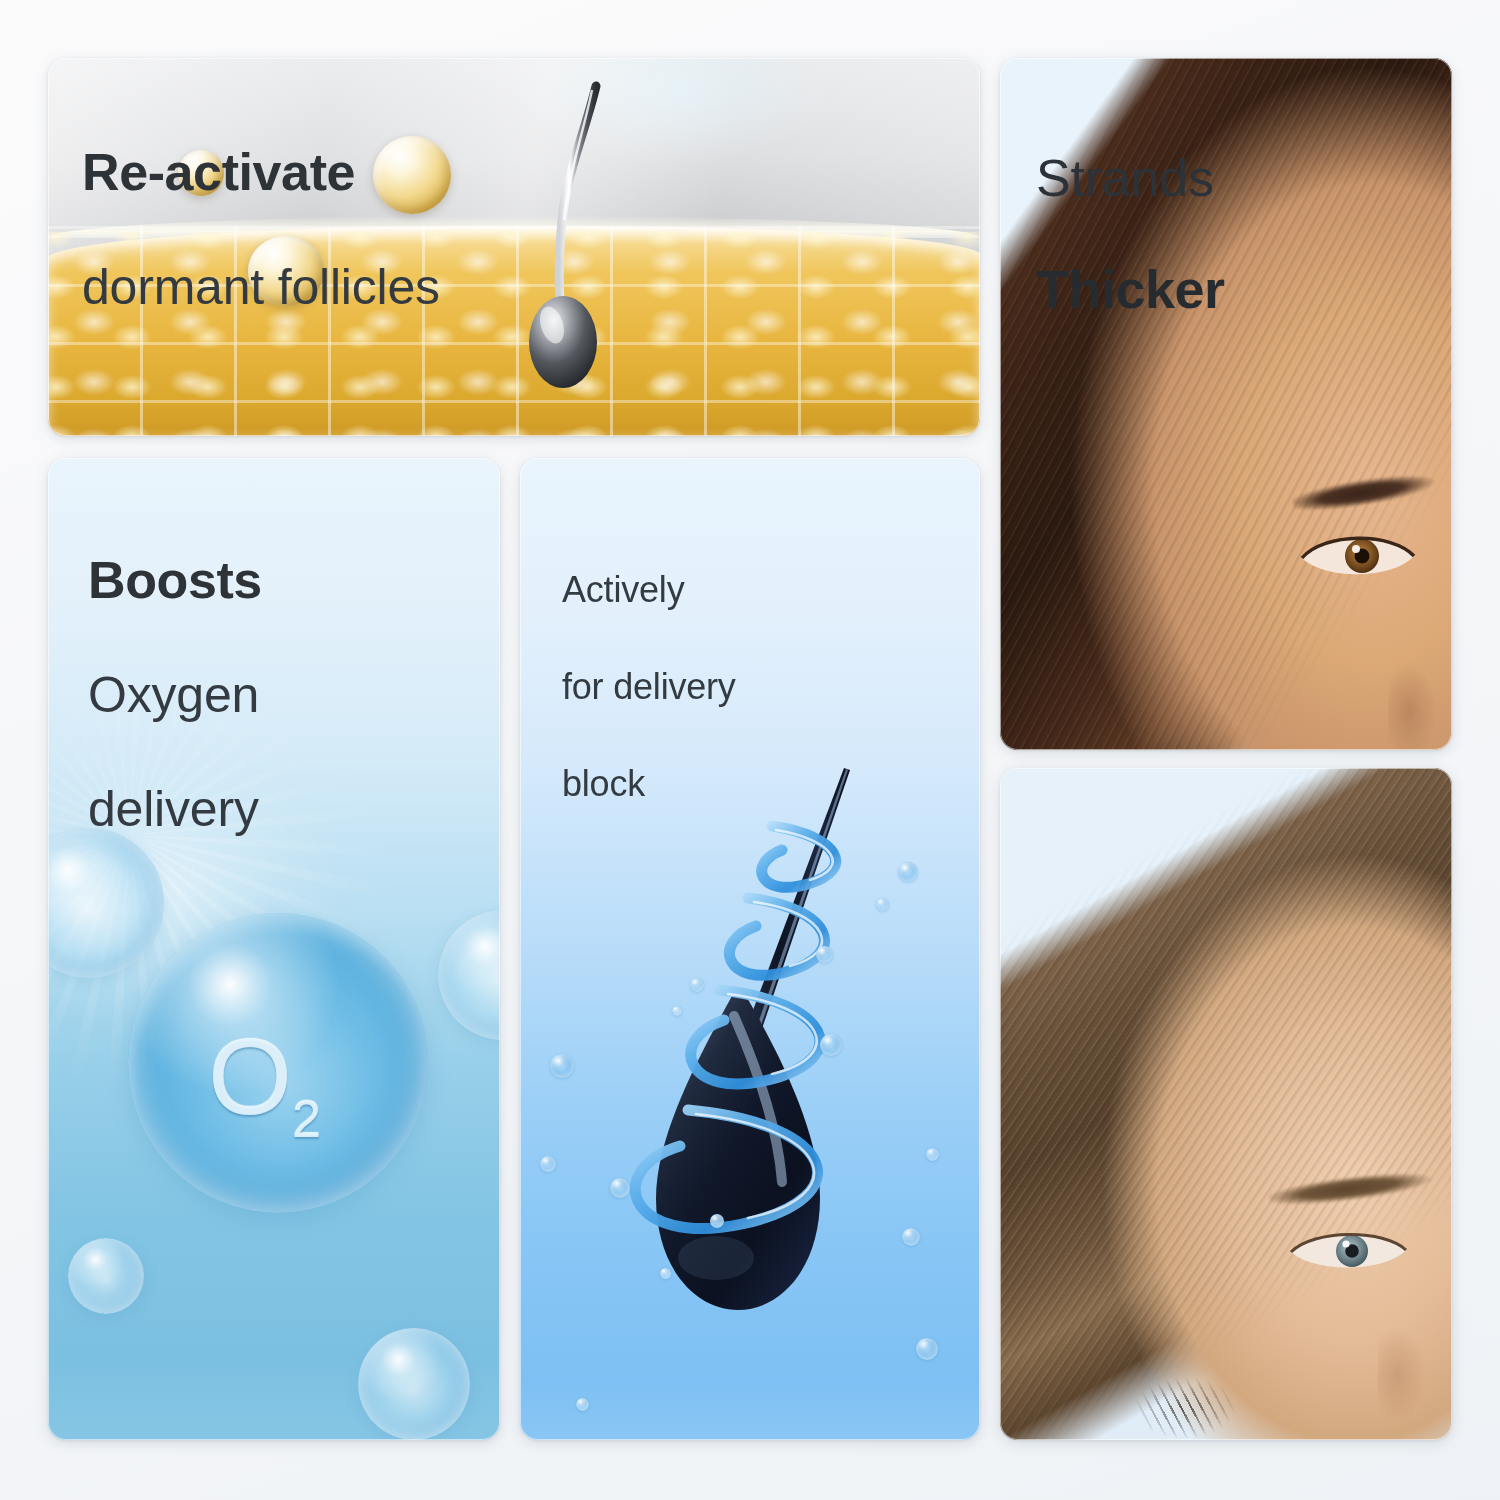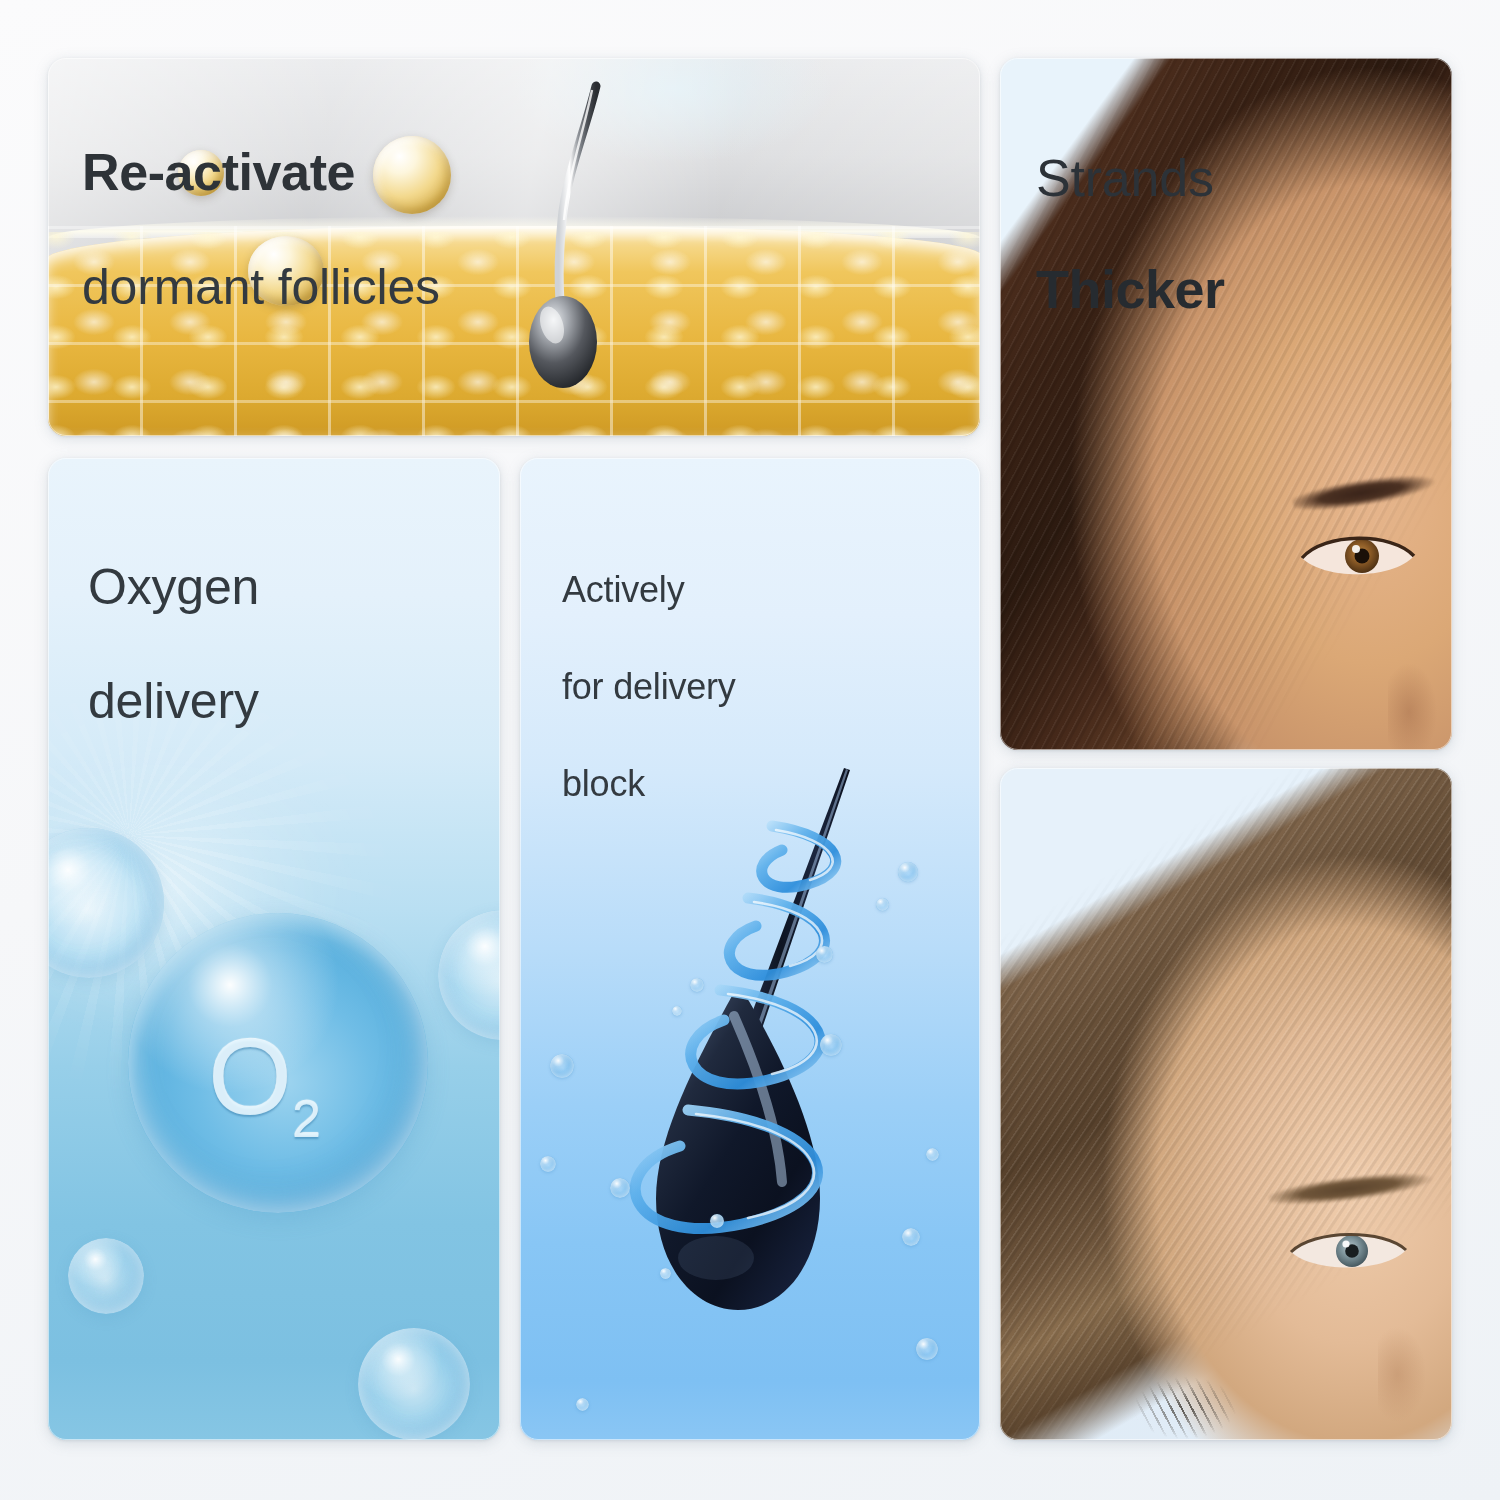--- a/index.html
+++ b/index.html
@@ -387,20 +387,21 @@
     <div class="bubble" id="bubble-tl"></div>
     <div class="bubble" id="bubble-tr"></div>
     <div class="bubble" id="bubble-main"></div>
     <div class="bubble" id="bubble-sm"></div>
     <div class="bubble" id="bubble-br"></div>
 
     <div class="o2-label"><span>O</span><sub>2</sub></div>
   </div>
 
   <div class="headline" id="txt-oxygen">
+    <span class="ln bold">Boosts</span>
     <span class="ln light">Oxygen</span>
     <span class="ln light">delivery</span>
   </div>
 
   <div class="card" id="card-dht">
     <div class="dht-bg"></div>
 
     <div class="droplet-group">
       <svg width="460" height="660" viewBox="0 0 460 660">
         <defs>

